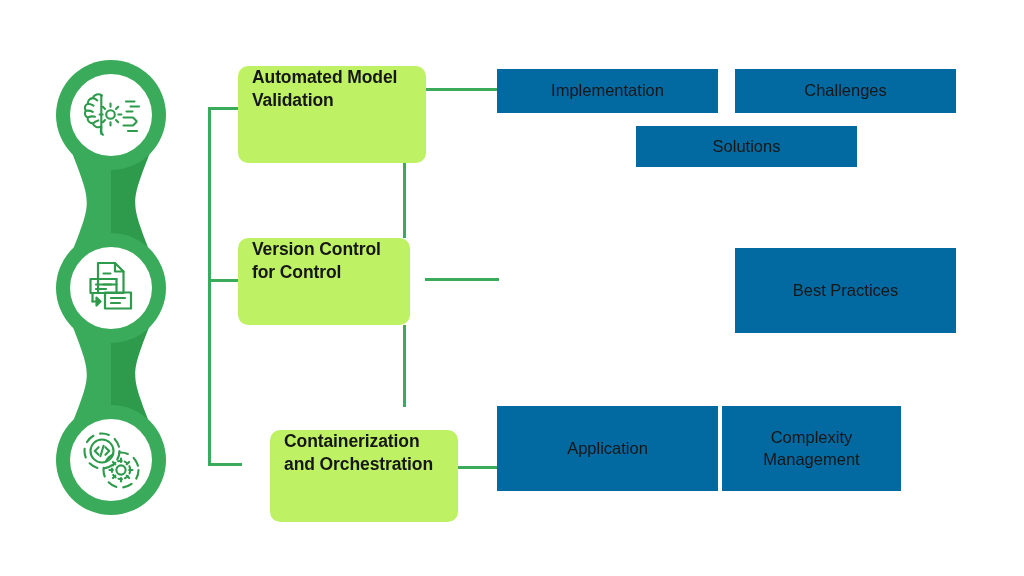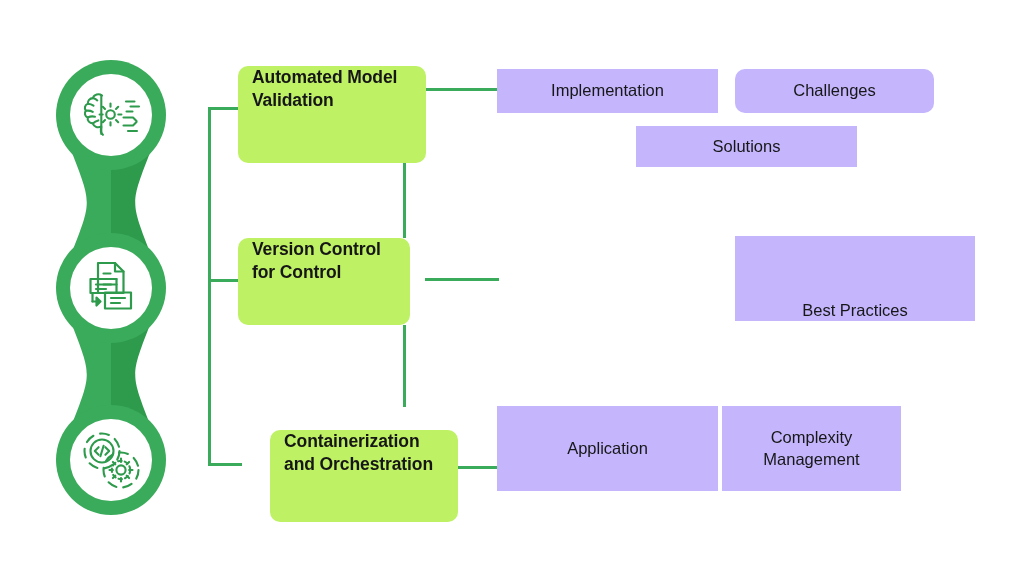--- a/index.html
+++ b/index.html
@@ -65,21 +65,21 @@
     font-weight: bold;
     color: #161616;
     line-height: 1.33;
     letter-spacing: -0.1px;
     text-align: left;
   }
 
   
   .detail-box {
     position: absolute;
-    background: #c4b5fd;
+    background: #0369a1;
     border-radius: 0;
     display: flex;
     align-items: center;
     justify-content: center;
     box-sizing: border-box;
     padding: 0 4px;
   }
   .detail-box .label {
     font-size: 16.5px;
     font-weight: normal;
@@ -213,30 +213,30 @@
     <div class="label">
       <span>Containerization</span><br>
       <span>and Orchestration</span>
     </div>
   </div>
 
   <div class="detail-box" style="left:497px; top:69px; width:221px; height:44px;">
     <div class="label">Implementation</div>
   </div>
 
-  <div class="detail-box" style="left:735px; top:69px; width:199px; height:44px;border-radius:10px;">
+  <div class="detail-box" style="left:735px; top:69px; width:221px; height:44px;">
     <div class="label">Challenges</div>
   </div>
 
   <div class="detail-box" style="left:616px; top:126px; width:221px; height:41px;margin-left:20px;">
     <div class="label">Solutions</div>
   </div>
 
 
-  <div class="detail-box" style="left:735px; top:236px; width:240px; height:85px;align-items:flex-end;">
+  <div class="detail-box" style="left:735px; top:248px; width:221px; height:85px;">
     <div class="label">Best Practices</div>
   </div>
 
   <div class="detail-box" style="left:497px; top:406px; width:221px; height:85px;">
     <div class="label">Application</div>
   </div>
 
   <div class="detail-box" style="left:722px; top:406px; width:179px; height:85px;">
     <div class="label">
       <span>Complexity</span><br>

